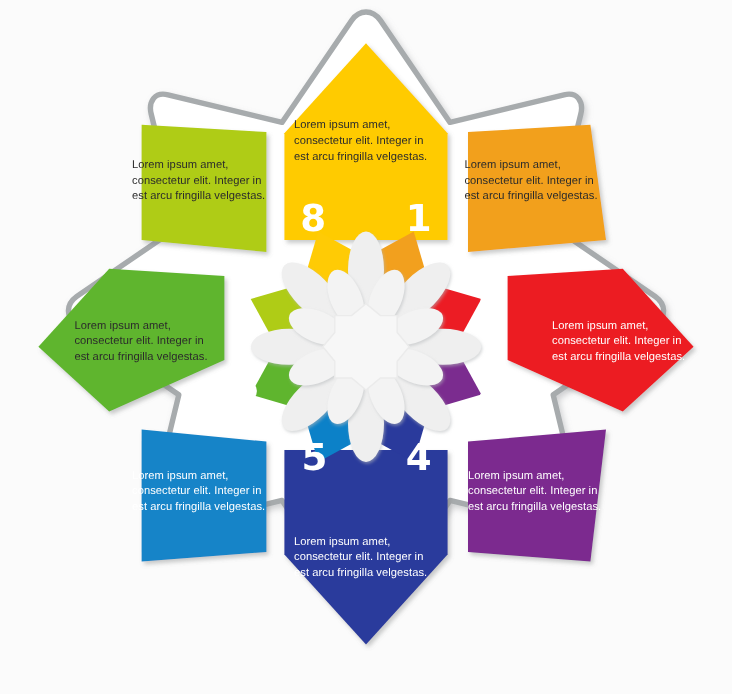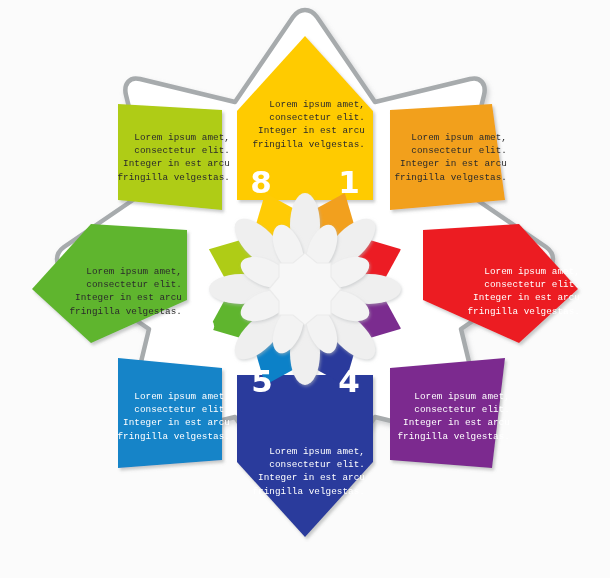--- a/index.html
+++ b/index.html
@@ -31,24 +31,24 @@
     font-family: "DejaVu Sans", "Liberation Sans", sans-serif;
     font-size: 31px;
     font-weight: bold;
     fill: #ffffff;
     text-anchor: middle;
     dominant-baseline: middle;
     pointer-events: none;
   }
   .panel-text {
     position: absolute;
-    font-family: Liberation Mono, monospace;
+    font-family: Liberation Sans, sans-serif;
     font-size: 9.3px;
     line-height: 1.42;
-    text-align: right;
+    text-align: left;
     width: 120px;
     pointer-events: none;
     letter-spacing: 0.05px;
   }
   .panel-text.dark { color: #2b2b2b; }
   .panel-text.light { color: #ffffff; }
 </style>
 </head>
 <body style="background: rgb(251, 251, 251);">
 

